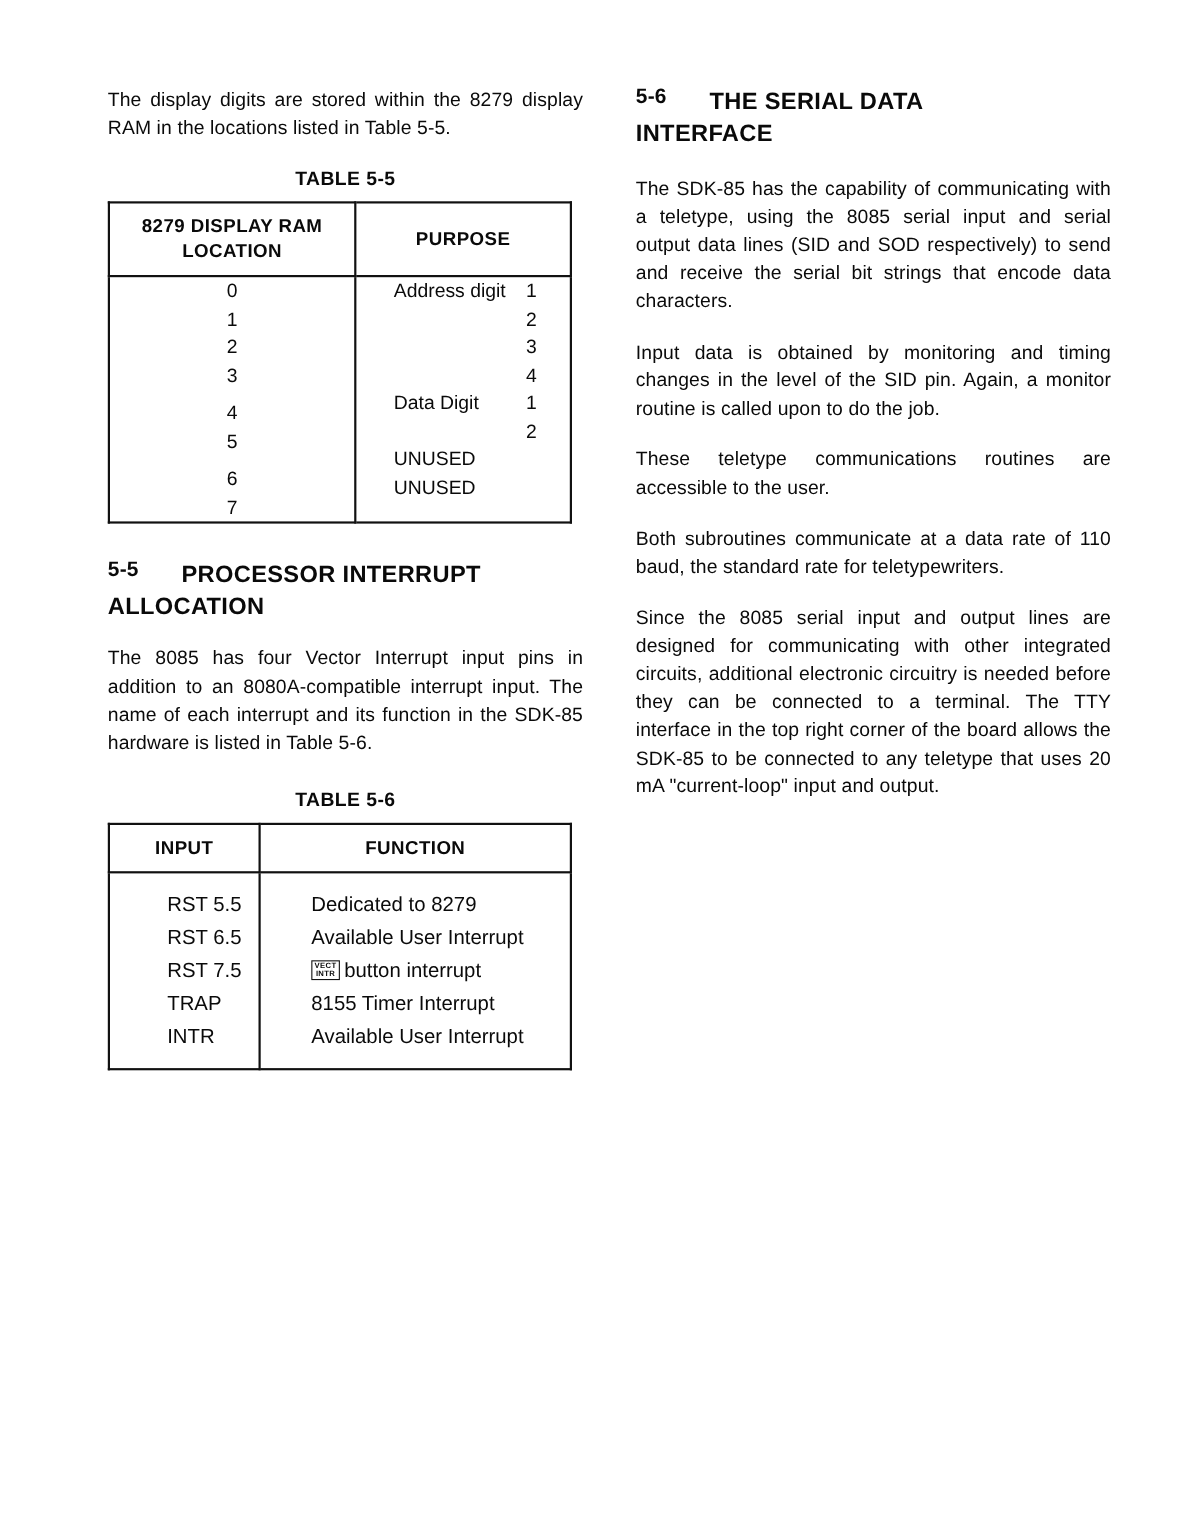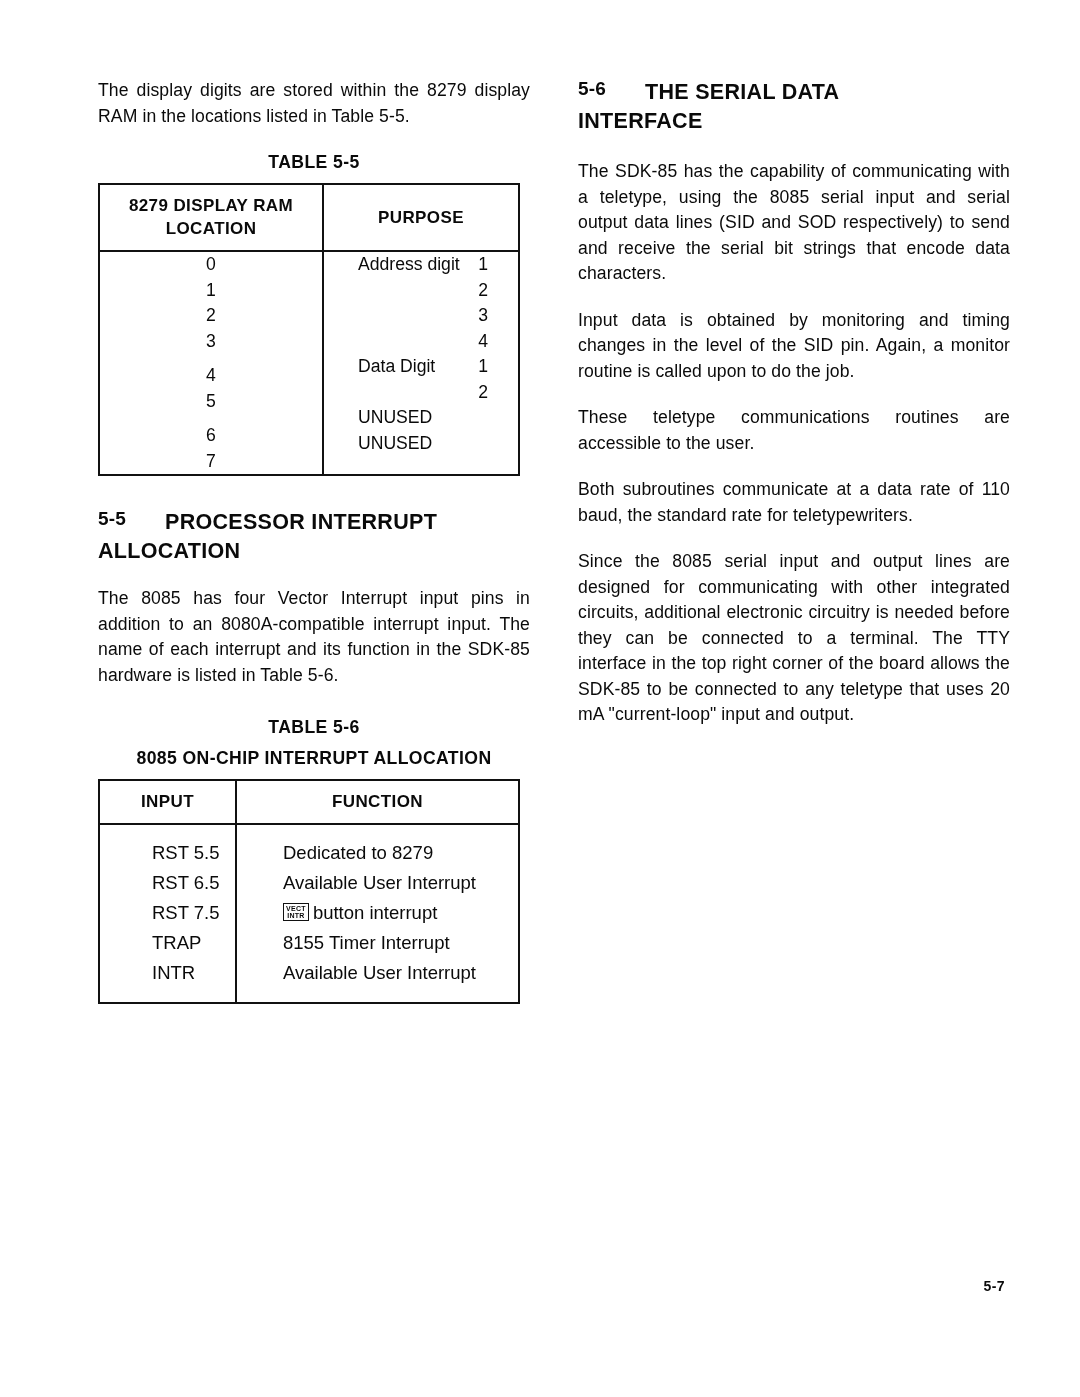--- a/index.html
+++ b/index.html
@@ -255,21 +255,20 @@
       <span class="num">5-5</span>
       <span class="title">
         <span>PROCESSOR INTERRUPT</span>
         <span class="l2">ALLOCATION</span>
       </span>
     </div>
 
     <p class="body">The 8085 has four Vector Interrupt input pins in addition to an 8080A-compatible interrupt input. The name of each interrupt and its function in the SDK-85 hardware is listed in Table 5-6.</p>
 
     <div class="tbl-caption" style="margin-top:27px;">TABLE 5-6</div>
-    <div class="tbl-caption sub">8085 ON-CHIP INTERRUPT ALLOCATION</div>
 
     <table class="doc" id="table-5-6">
       <colgroup>
           <col class="c1">
           <col class="c2">
         </colgroup>
       <thead>
         <tr>
           <th>INPUT</th>
           <th>FUNCTION</th>
@@ -313,15 +312,14 @@
     </div>
 
     <p class="body">The SDK-85 has the capability of communicating with a teletype, using the 8085 serial input and serial output data lines (SID and SOD respectively) to send and receive the serial bit strings that encode data characters.</p>
     <p class="body">Input data is obtained by monitoring and timing changes in the level of the SID pin. Again, a monitor routine is called upon to do the job.</p>
     <p class="body">These teletype communications routines are accessible to the user.</p>
     <p class="body">Both subroutines communicate at a data rate of 110 baud, the standard rate for teletypewriters.</p>
     <p class="body">Since the 8085 serial input and output lines are designed for communicating with other integrated circuits, additional electronic circuitry is needed before they can be connected to a terminal. The TTY interface in the top right corner of the board allows the SDK-85 to be connected to any teletype that uses 20 mA "current-loop" input and output.</p>
 
   </div>
 
-  <div class="folio">5-7</div>
 
 </div>
 
 </body></html>

